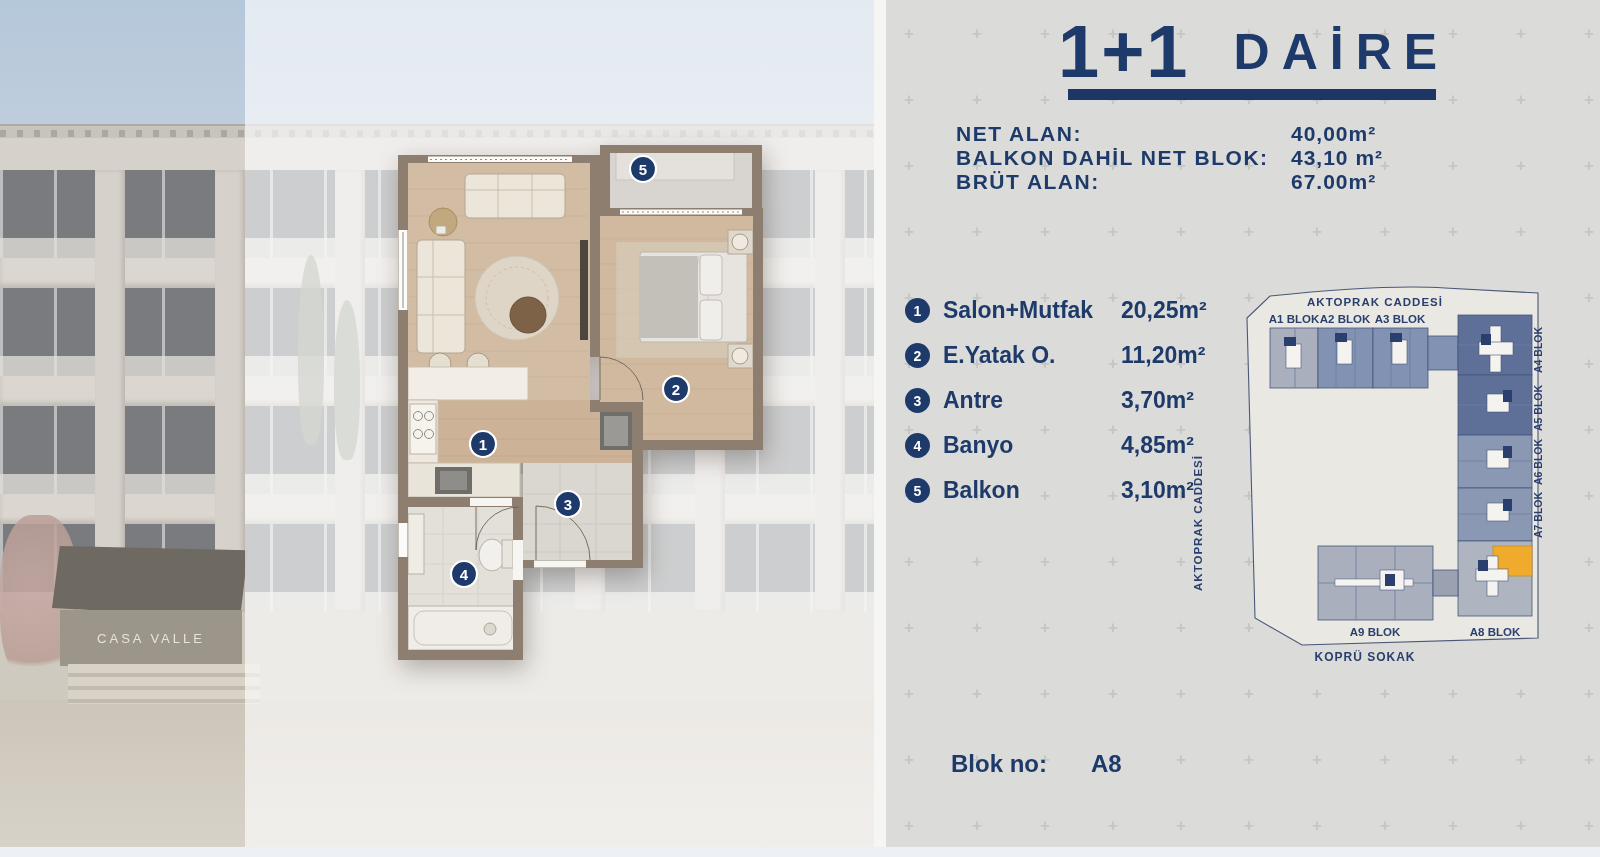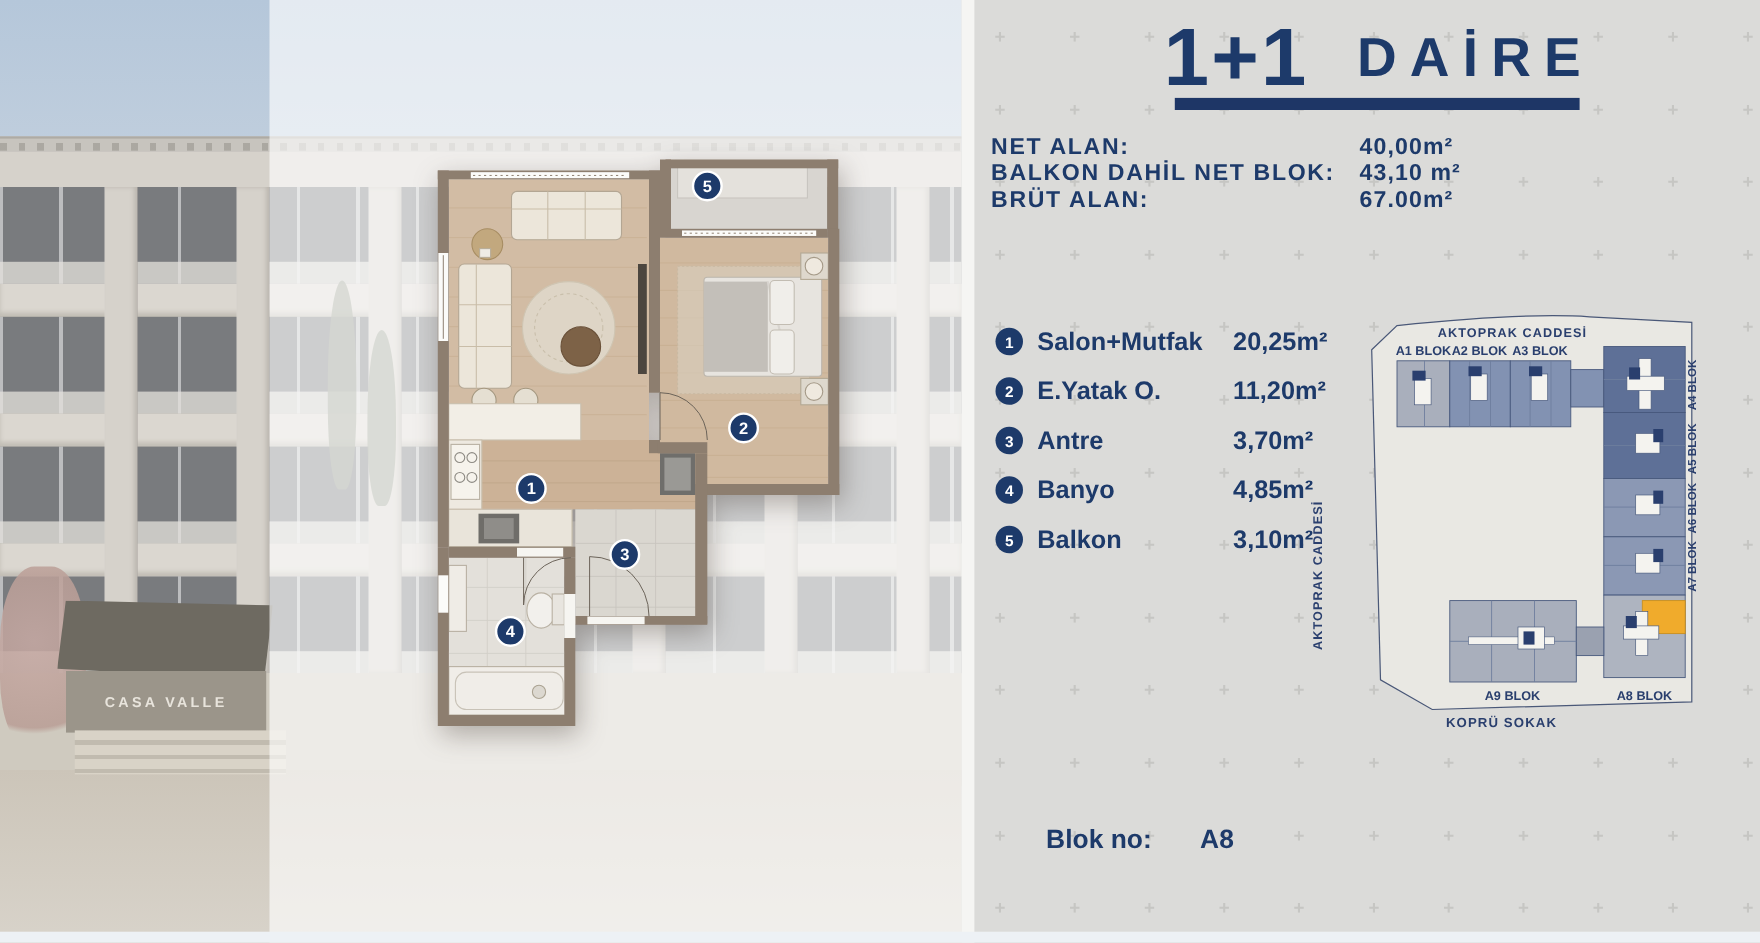--- a/index.html
+++ b/index.html
@@ -17,21 +17,21 @@
   .winband{left:0;width:874px;height:88px;background:#797b7e;
     background-image:repeating-linear-gradient(90deg,rgba(255,255,255,.5) 0 3px,transparent 3px 54px);}
   .winband:after{content:"";position:absolute;left:0;right:0;bottom:0;height:20px;background:rgba(228,226,220,.75);}
   .slab{left:0;width:874px;height:30px;background:#dbd7d0;box-shadow:inset 0 -4px 4px rgba(120,115,105,.25);}
   .pilaster{top:170px;width:30px;height:442px;background:#d6d2cb;box-shadow:inset -3px 0 4px rgba(110,105,95,.25);}
   #groundfloor{left:0;top:612px;width:874px;height:103px;background:#cfcabf;}
   #ground{left:0;top:700px;width:874px;height:157px;background:linear-gradient(180deg,#ccc5b9,#d8d3ca);}
   #canopy{left:52px;top:546px;width:196px;height:72px;background:#6e6a61;
     clip-path:polygon(4% 0,100% 6%,96% 100%,0 86%);}
   #signwall{left:60px;top:610px;width:182px;height:56px;background:#9b958a;display:flex;align-items:center;justify-content:center;}
-  #signwall span{color:#e8e4dc;font-size:13px;font-weight:bold;letter-spacing:3px;}
+  #signwall span{color:#e8e4dc;font-size:13px;font-weight:normal;letter-spacing:3px;}
   #entrydoor{left:150px;top:614px;width:38px;height:80px;background:#55524c;}
   #steps{left:68px;top:664px;width:192px;height:40px;
     background:repeating-linear-gradient(180deg,#d9d3c7 0 9px,#c1bbaf 9px 13px);}
   .cypress{width:26px;height:190px;border-radius:50% 50% 40% 40%;background:#8d9383;opacity:.8;}
   #bush{left:0;top:515px;width:78px;height:170px;border-radius:40%;
     background:radial-gradient(circle at 40% 40%,#c8aaa4,#b99d95 70%,transparent 75%);opacity:.85;}
   #fade{left:245px;top:0;width:629px;height:857px;background:rgba(255,255,255,.63);}
   #divider{left:874px;top:0;width:12px;height:857px;background:#f5f5f3;}
   #bottombar{left:0;top:847px;width:1600px;height:10px;background:#edf1f5;z-index:9;}
 
@@ -41,21 +41,21 @@
   
   #panel{left:886px;top:0;width:714px;height:857px;background:#dbdbd9;}
   #plusgrid{left:886px;top:0;width:714px;height:857px;overflow:hidden;z-index:0;}
   #plusgrid span{position:absolute;color:#c6c6c3;font-size:17px;font-weight:bold;}
 
   #titlewrap{left:1058px;top:16px;width:380px;text-align:center;z-index:2;}
   .t-big{font-size:74px;font-weight:bold;color:#1d3a6a;letter-spacing:2px;line-height:72px;vertical-align:top;}
   .t-word{font-size:50px;font-weight:bold;color:#1d3a6a;letter-spacing:12px;margin-left:44px;line-height:72px;vertical-align:top;}
   #underline{left:1068px;top:89px;width:368px;height:11px;background:#1e3666;z-index:2;}
 
-  #stats{left:901px;top:122px;width:480px;z-index:2;}
+  #stats{left:956px;top:122px;width:480px;z-index:2;}
   .stat-row{display:flex;height:24px;align-items:center;}
   .stat-label{width:335px;font-size:21px;font-weight:bold;color:#1d3a6a;letter-spacing:1.5px;}
   .stat-value{font-size:21px;font-weight:bold;color:#1d3a6a;letter-spacing:1px;}
 
   #rooms{left:905px;top:288px;width:330px;z-index:2;}
   .room-row{display:flex;align-items:center;height:45px;}
   .badge{width:25px;height:25px;border-radius:50%;background:#1d3a6a;color:#fff;
          font-size:14px;font-weight:bold;display:flex;align-items:center;justify-content:center;flex:0 0 25px;}
   .room-name{margin-left:13px;width:178px;font-size:23px;font-weight:bold;color:#1d3a6a;}
   .room-area{font-size:23px;font-weight:bold;color:#1d3a6a;}

